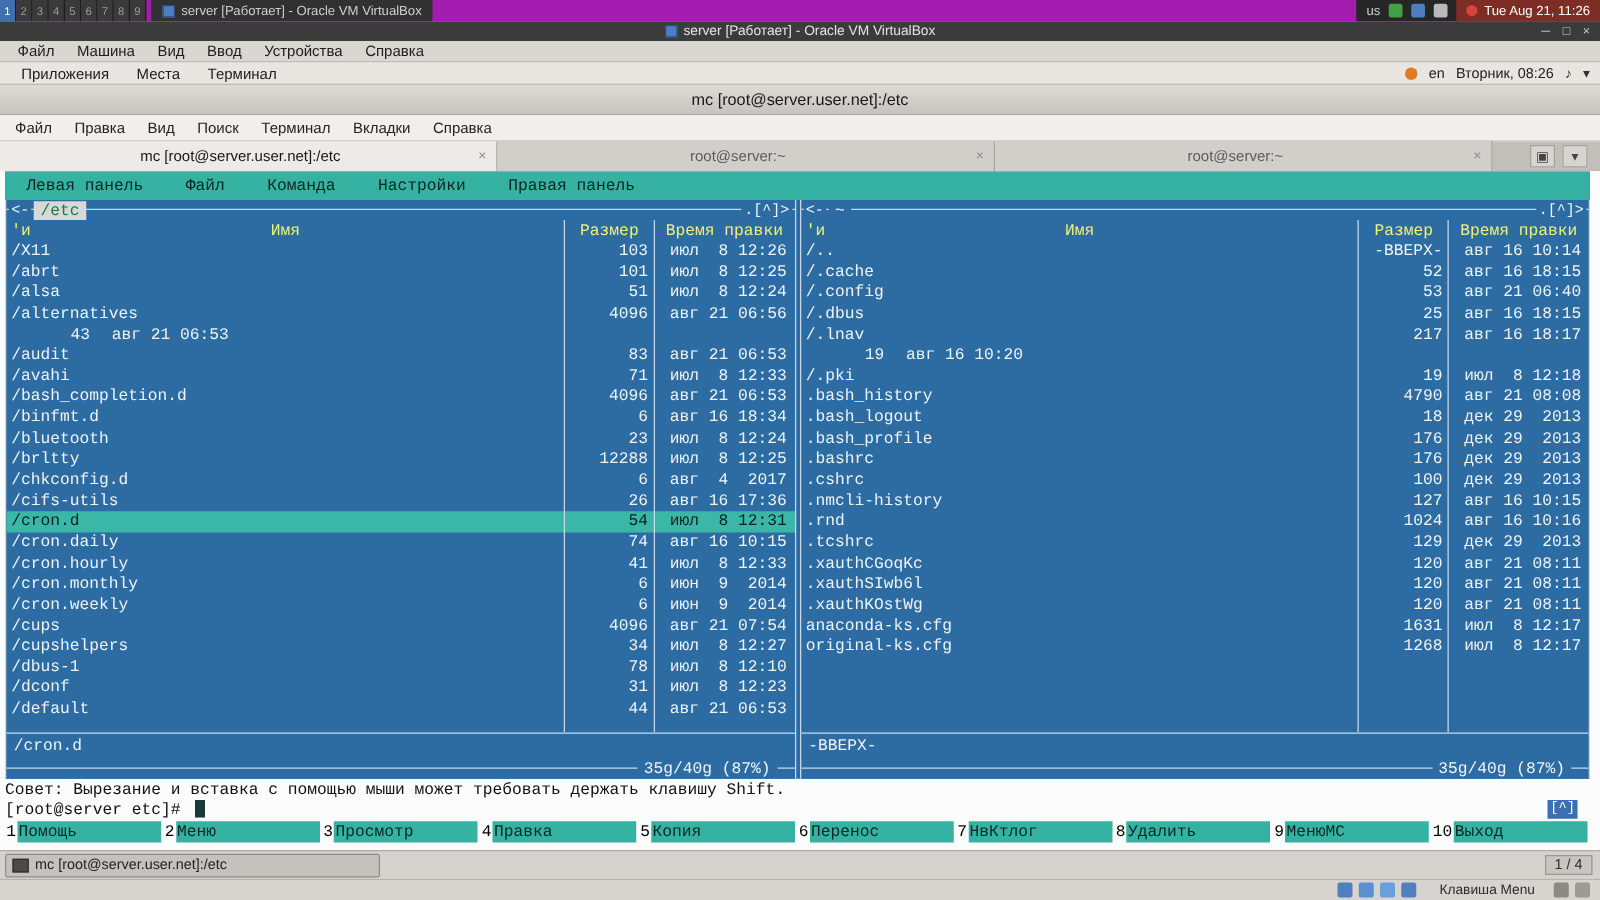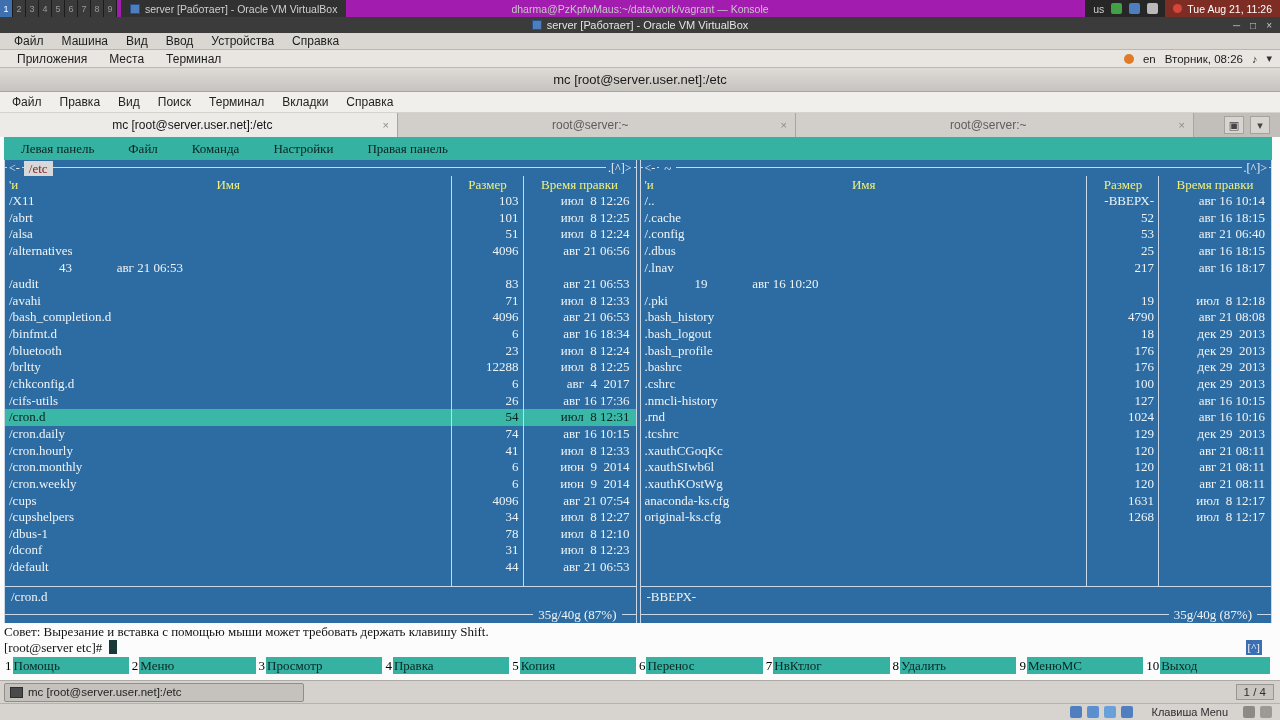--- a/index.html
+++ b/index.html
@@ -45,30 +45,30 @@
 .term-menu .mitem{padding:0 8px}
 .term-tabs{position:absolute;top:113px;left:0;right:0;height:24px;background:#c2bfbb;display:flex;align-items:stretch}
 .tab{width:398px;display:flex;align-items:center;background:#d2cfcb;border-right:1px solid #a9a6a2;color:#5d5d5d;font-size:12px;padding:0 8px}
 .tab.active{background:#edebe8;color:#161616}
 .tab-label{flex:1;text-align:center;white-space:nowrap;overflow:hidden;text-overflow:ellipsis}
 .tab-close{margin-left:6px;color:#8a8a8a;font-size:11px}
 .tabbar-btns{margin-left:auto;display:flex;align-items:center;gap:6px;padding-right:10px;color:#444;font-size:11px}
 .tb-btn{min-width:20px;height:18px;border:1px solid #a5a29e;background:#d8d5d1;display:flex;align-items:center;justify-content:center}
 
 
-.terminal{position:absolute;top:137px;left:0;right:0;height:543px;background:#fcfcfc;font-family:Liberation Serif, serif}
+.terminal{position:absolute;top:137px;left:0;right:0;height:543px;background:#fcfcfc;font-family:Liberation Mono, monospace}
 .mc-menubar{position:absolute;top:0;left:4px;right:8px;height:23px;background:var(--teal);display:flex;align-items:center;font-size:13px;color:#0c2320}
 .mc-menubar .mitem{padding:0 17px}
 .panels{position:absolute;top:23px;left:4px;right:8px;height:463px;display:flex;gap:3px;background:var(--blue)}
 .panel{flex:1;display:flex;flex-direction:column;background:var(--blue);border-left:1px solid var(--frame);border-right:1px solid var(--frame);color:var(--fg);font-size:13px;position:relative;overflow:hidden}
 .frame-top{height:16px;display:flex;align-items:center;position:relative;padding:0 2px}
 .frame-top::before{content:"";position:absolute;left:0;right:0;top:7px;height:1px;background:var(--frame)}
 .frame-top>*{position:relative;z-index:1;background:var(--blue);line-height:15px}
 .path-chip{padding:0 5px;margin-left:2px;white-space:pre}
-.path-chip.active-chip{background:#d8d8d8;color:#7f1d1d}
+.path-chip.active-chip{background:#d8d8d8;color:#15803d}
 .fspacer{flex:1;background:transparent !important}
 .fmark{padding:0 2px;font-size:12px;white-space:pre}
 .pbody{flex:1;display:flex;flex-direction:column;position:relative;overflow:hidden}
 .pbody::before,.pbody::after{content:"";position:absolute;top:0;bottom:0;width:1px;background:var(--frame);z-index:2}
 .pbody::before{right:112px}
 .pbody::after{right:184px}
 .phead{display:flex;height:17px;line-height:17px;color:var(--yellow);white-space:pre}
 .hdr-name{flex:1;position:relative;text-align:center}
 .sortmark{position:absolute;left:4px;font-style:normal}
 .hdr-name b{font-weight:normal}
@@ -109,21 +109,20 @@
 <body>
 
 <div id="root">
 
   <div class="host-top">
     <span id="ws-pager"><span class="ws active">1</span><span class="ws">2</span><span class="ws">3</span><span class="ws">4</span><span class="ws">5</span><span class="ws">6</span><span class="ws">7</span><span class="ws">8</span><span class="ws">9</span></span>
     <span class="host-task">
       <span class="cube"></span>
       <span>server [Работает] - Oracle VM VirtualBox</span>
     </span>
-    <span class="host-center">dharma@PzKpfwMaus:~/data/work/vagrant — Konsole</span>
     <span class="host-right">
       <span>us</span>
       <span class="trayicon" style="background:#44a046"></span>
       <span class="trayicon" style="background:#4d7fc0"></span>
       <span class="trayicon" style="background:#b9b9b9"></span>
       <span class="host-clock">
         <span class="reddot"></span>
         <span>Tue Aug 21, 11:26</span>
       </span>
     </span>

